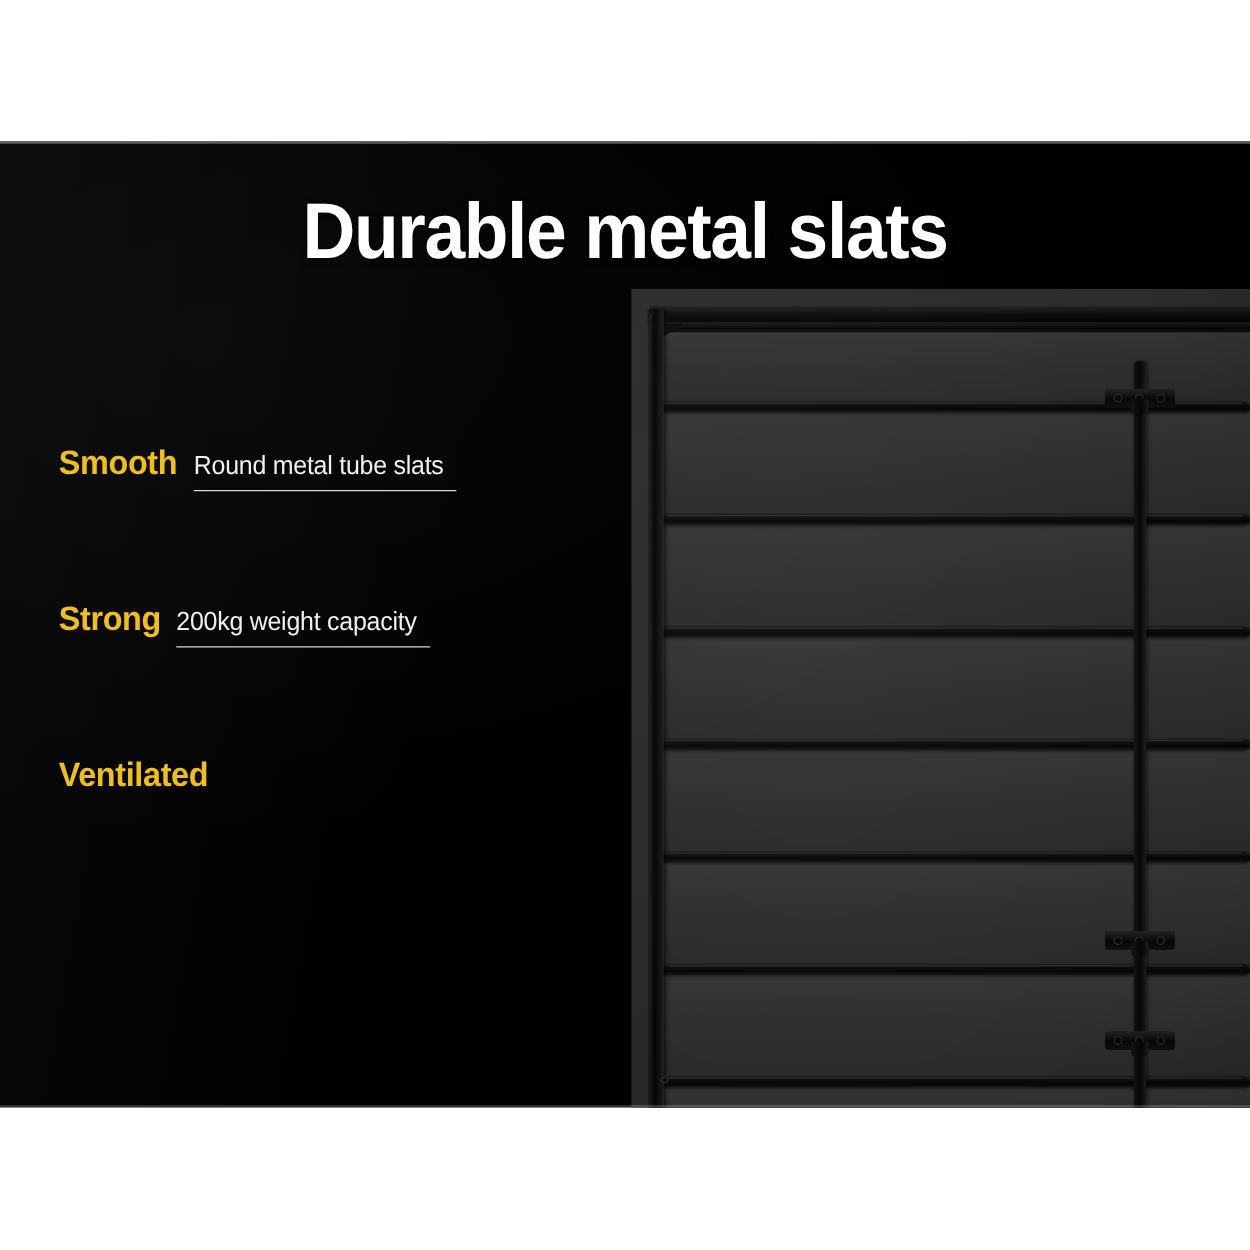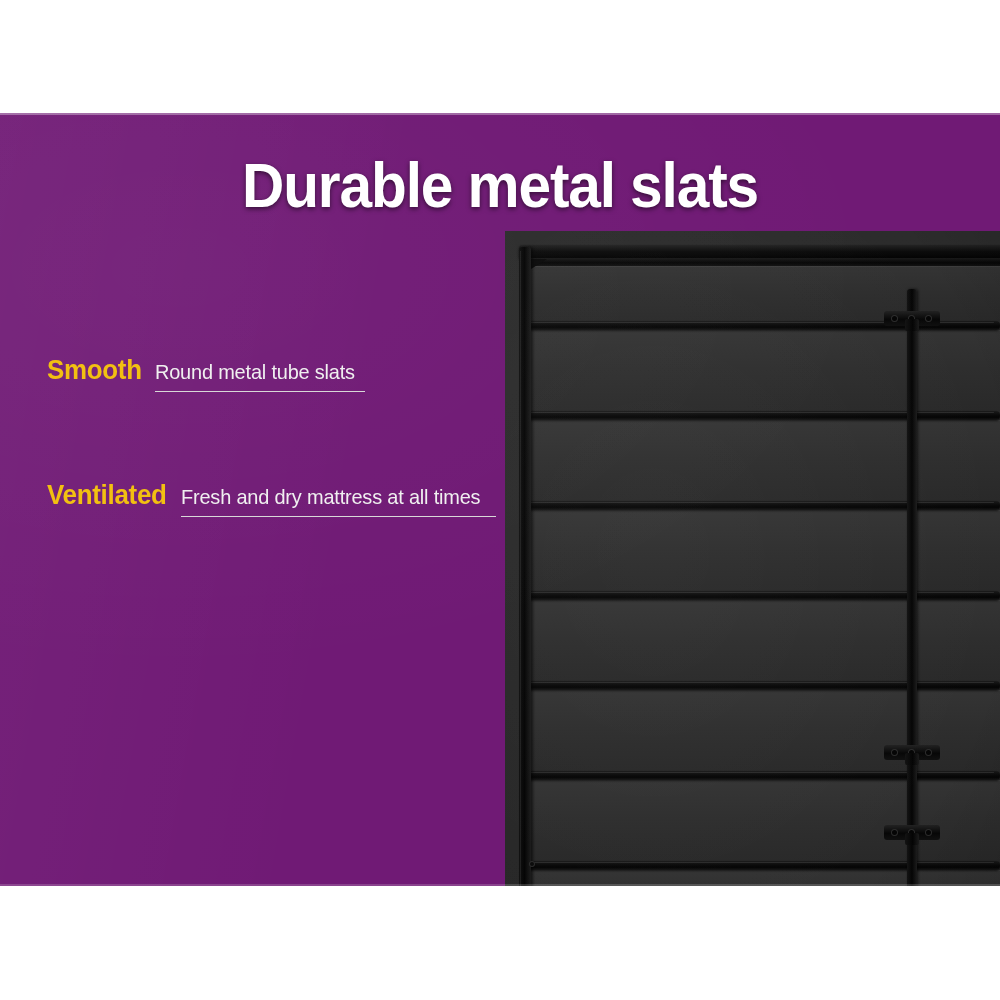--- a/index.html
+++ b/index.html
@@ -21,21 +21,21 @@
     background: #ffffff;
   }
 
   
   .panel {
     position: absolute;
     left: 0;
     top: 113px;
     width: 1000px;
     height: 773px;
-    background: #701a75;
+    background: #000000;
     overflow: hidden;
   }
   .panel-sheen {
     position: absolute;
     inset: 0;
     background:
       linear-gradient(100deg, rgba(255,255,255,0.035) 0%, rgba(255,255,255,0.0) 38%),
       radial-gradient(120% 90% at 18% 20%, rgba(255,255,255,0.030) 0%, rgba(255,255,255,0) 60%);
     pointer-events: none;
   }
@@ -323,27 +323,32 @@
       <div class="feature">
         <div class="feature-row">
           <span class="feature-term">Smooth</span>
           <span class="feature-desc-wrap">
             <span class="feature-desc">Round metal tube slats</span>
           </span>
         </div>
       </div>
 
 
+      <div class="feature">
+        <div class="feature-row">
+          <span class="feature-term">Strong</span>
+          <span class="feature-desc-wrap">
+            <span class="feature-desc">200kg weight capacity</span>
+          </span>
+        </div>
+      </div>
 
       <div class="feature">
         <div class="feature-row">
           <span class="feature-term">Ventilated</span>
-          <span class="feature-desc-wrap">
-            <span class="feature-desc">Fresh and dry mattress at all times</span>
-          </span>
         </div>
       </div>
 
     </div>
 
     <div class="panel-botline"></div>
   </div>
 
 </div>
 

